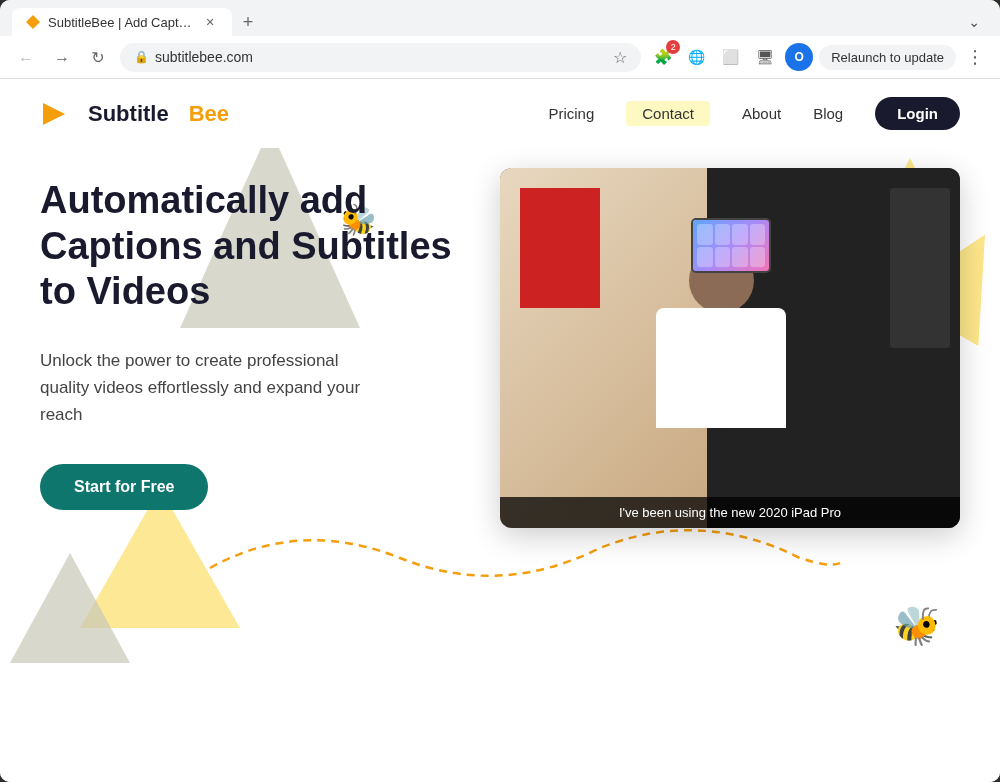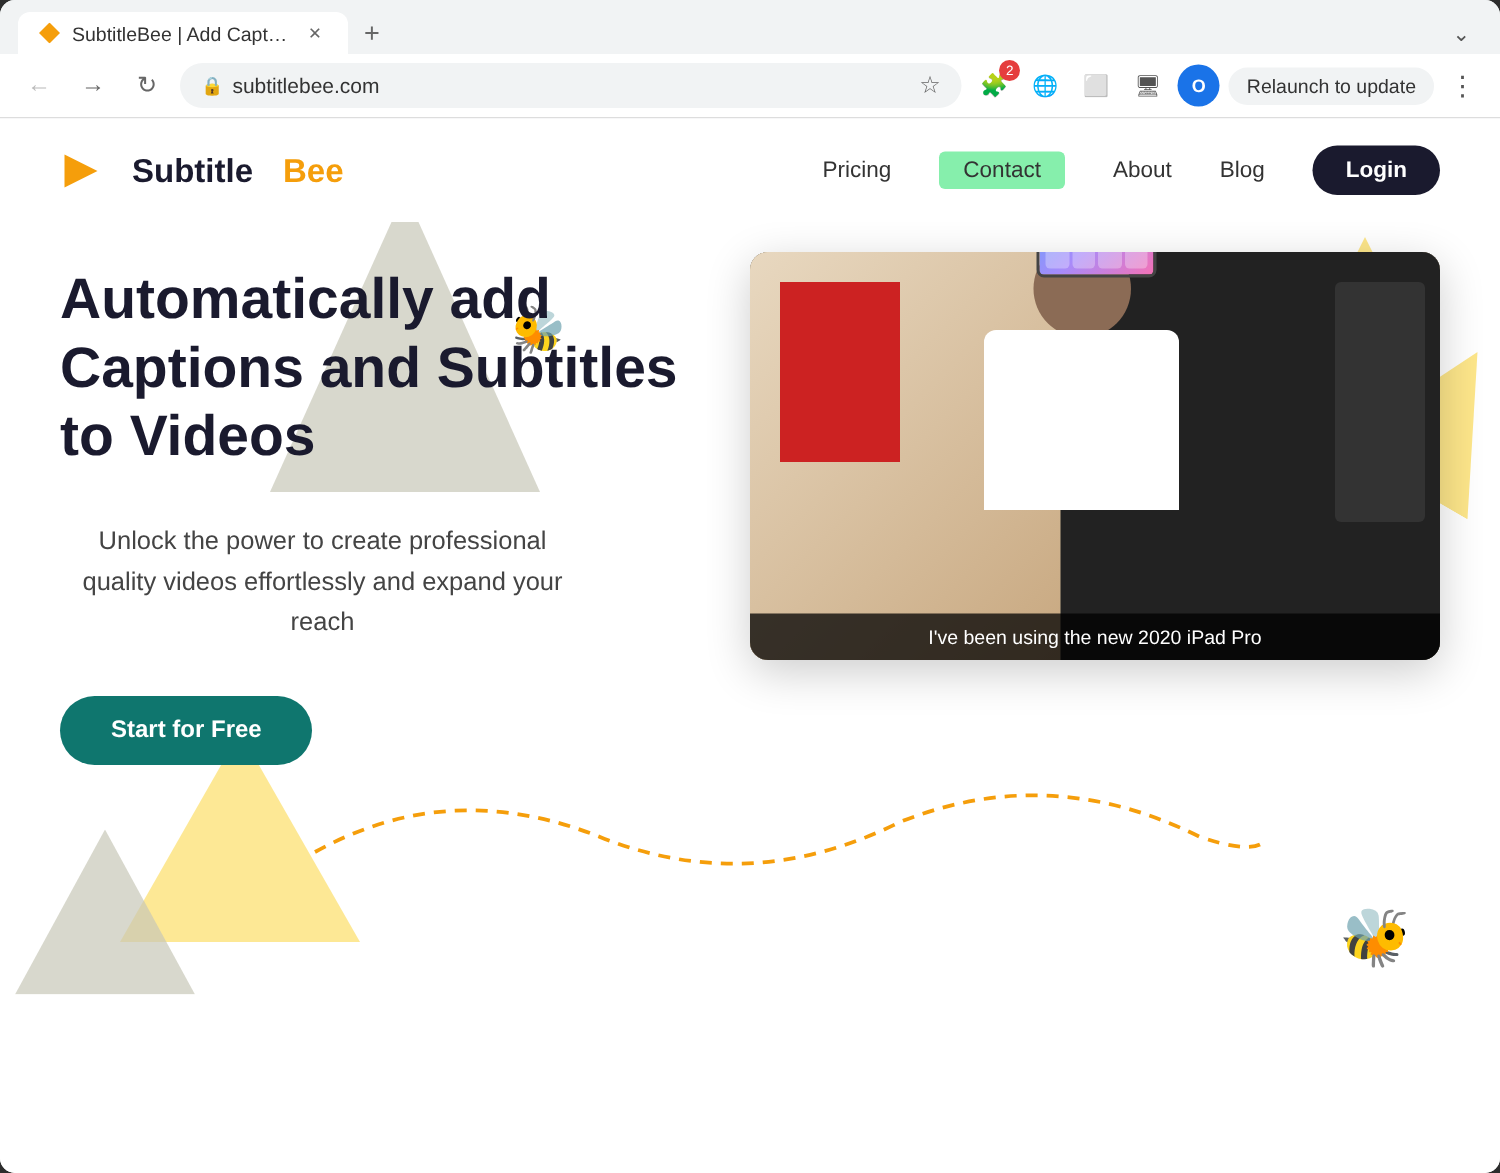--- a/index.html
+++ b/index.html
@@ -220,21 +220,21 @@
       display: flex;
       align-items: center;
       gap: 32px;
     }
     .nav-link {
       font-size: 15px;
       color: #333;
       text-decoration: none;
       cursor: pointer;
     }
-    .nav-link.contact { background: #86efac; padding: 4px 16px; border-radius: 4px; }
+    .nav-link.contact { background: #fef9c3; padding: 4px 16px; border-radius: 4px; }
     .login-btn {
       background: #1a1a2e;
       color: #fff;
       border: none;
       border-radius: 25px;
       padding: 8px 22px;
       font-size: 15px;
       font-weight: 700;
       cursor: pointer;
     }
@@ -335,21 +335,20 @@
       color: #1a1a2e;
       line-height: 1.2;
       margin-bottom: 32px;
     }
     .hero-subtitle {
       font-size: 17px;
       color: #444;
       line-height: 1.6;
       margin-bottom: 36px;
       max-width: 350px;
-      text-align: center;
     }
     .cta-btn {
       background: #0f766e;
       color: #fff;
       border: none;
       border-radius: 30px;
       padding: 14px 34px;
       font-size: 16px;
       font-weight: 700;
       cursor: pointer;
@@ -362,21 +361,21 @@
       z-index: 5;
       margin-left: 40px;
       margin-top: 10px;
     }
     .video-container {
       border-radius: 12px;
       overflow: hidden;
       box-shadow: 0 8px 30px rgba(0,0,0,0.2);
       position: relative;
       background: #1a1a1a;
-      height: 272px;
+      height: 360px;
     }
     
     .video-scene {
       width: 100%;
       height: 100%;
       position: relative;
       overflow: hidden;
     }
 
     .video-caption-bar {

